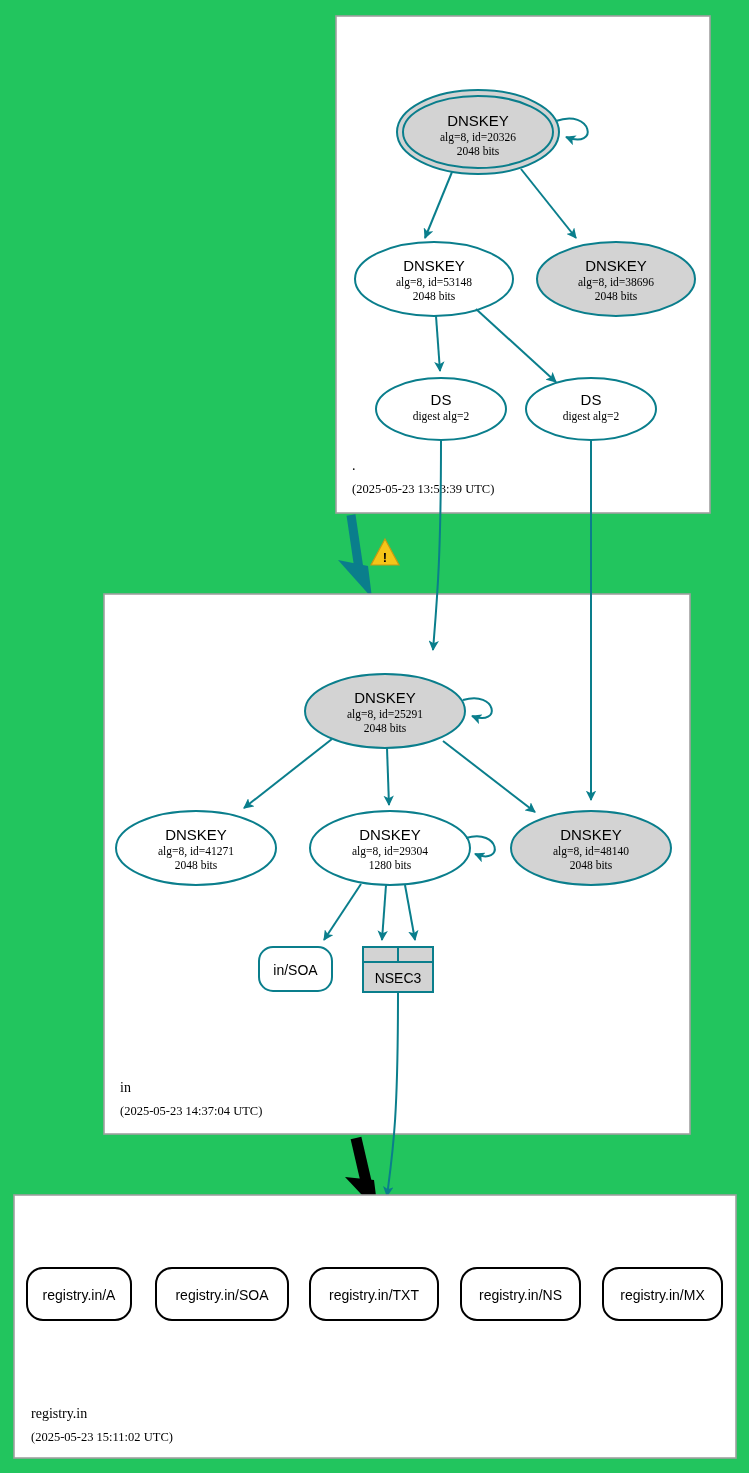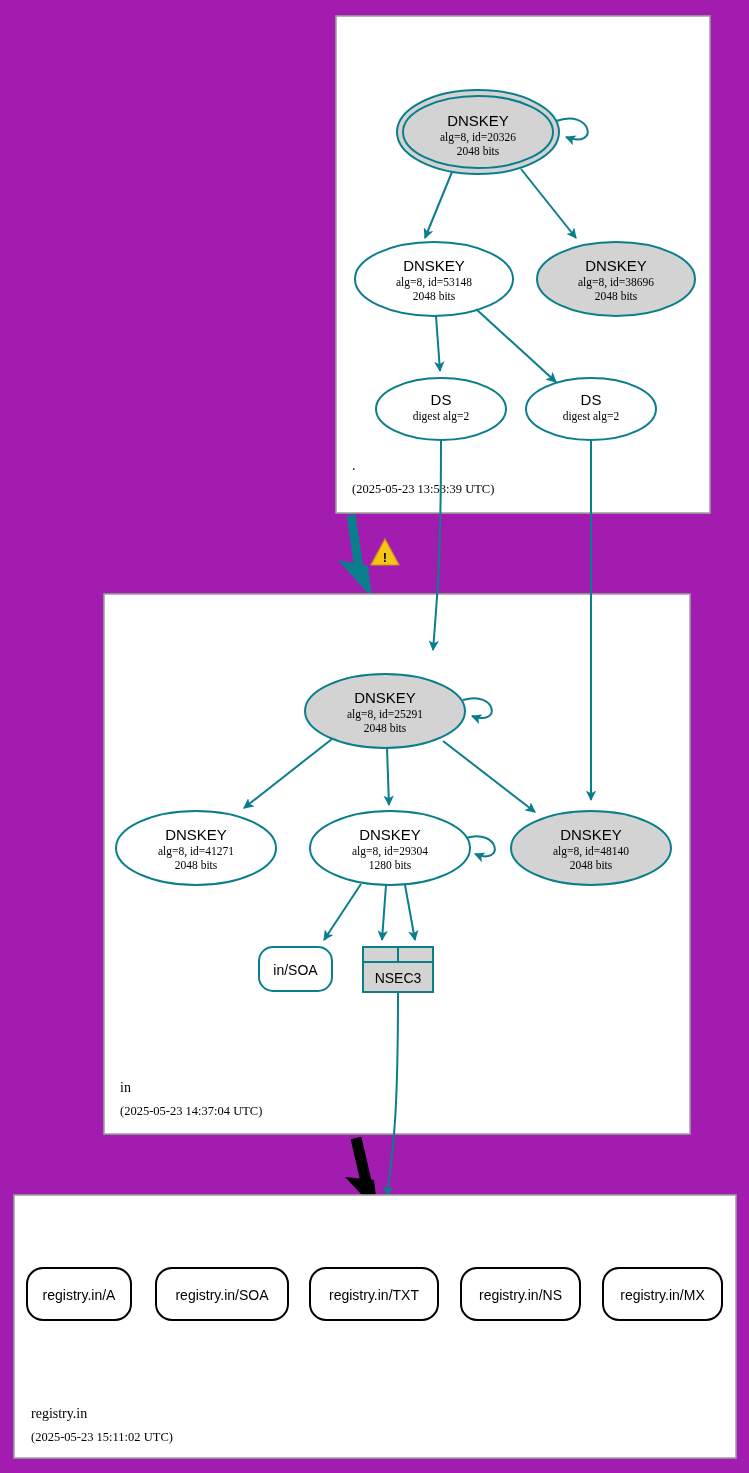--- a/index.html
+++ b/index.html
@@ -7,21 +7,21 @@
     padding: 0;
     background: #ffffff;
   }
   body {
     font-family: "Liberation Sans", sans-serif;
   }
   #canvas {
     position: relative;
     width: 749px;
     height: 1473px;
-    background: #a21caf;
+    background: #22c55e;
     overflow: hidden;
   }
   svg#diagram {
     position: absolute;
     top: 0;
     left: 0;
     width: 749px;
     height: 1473px;
   }
   .zone-box {

